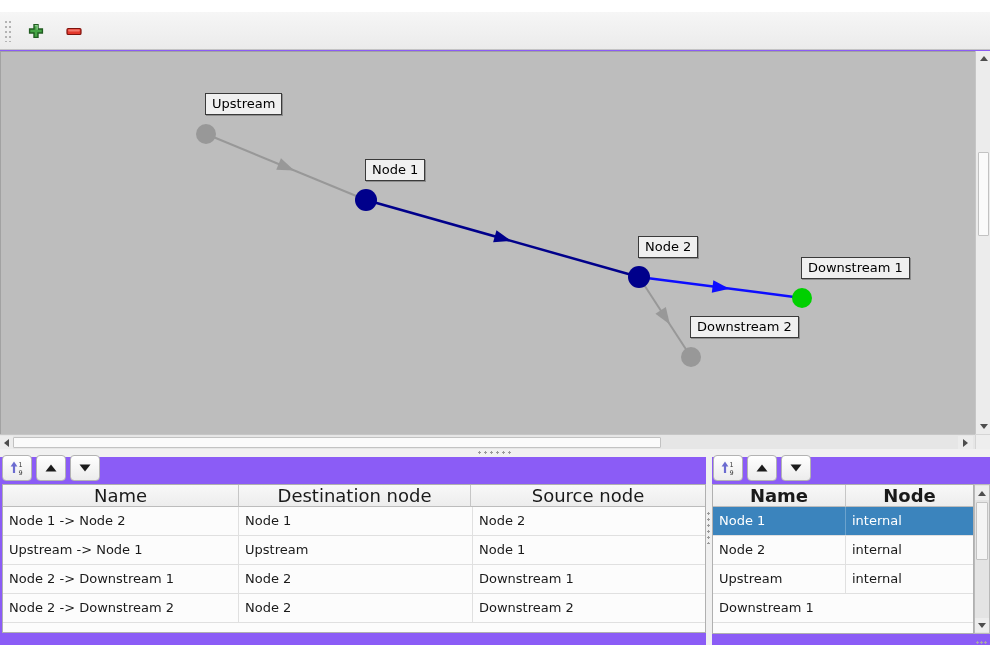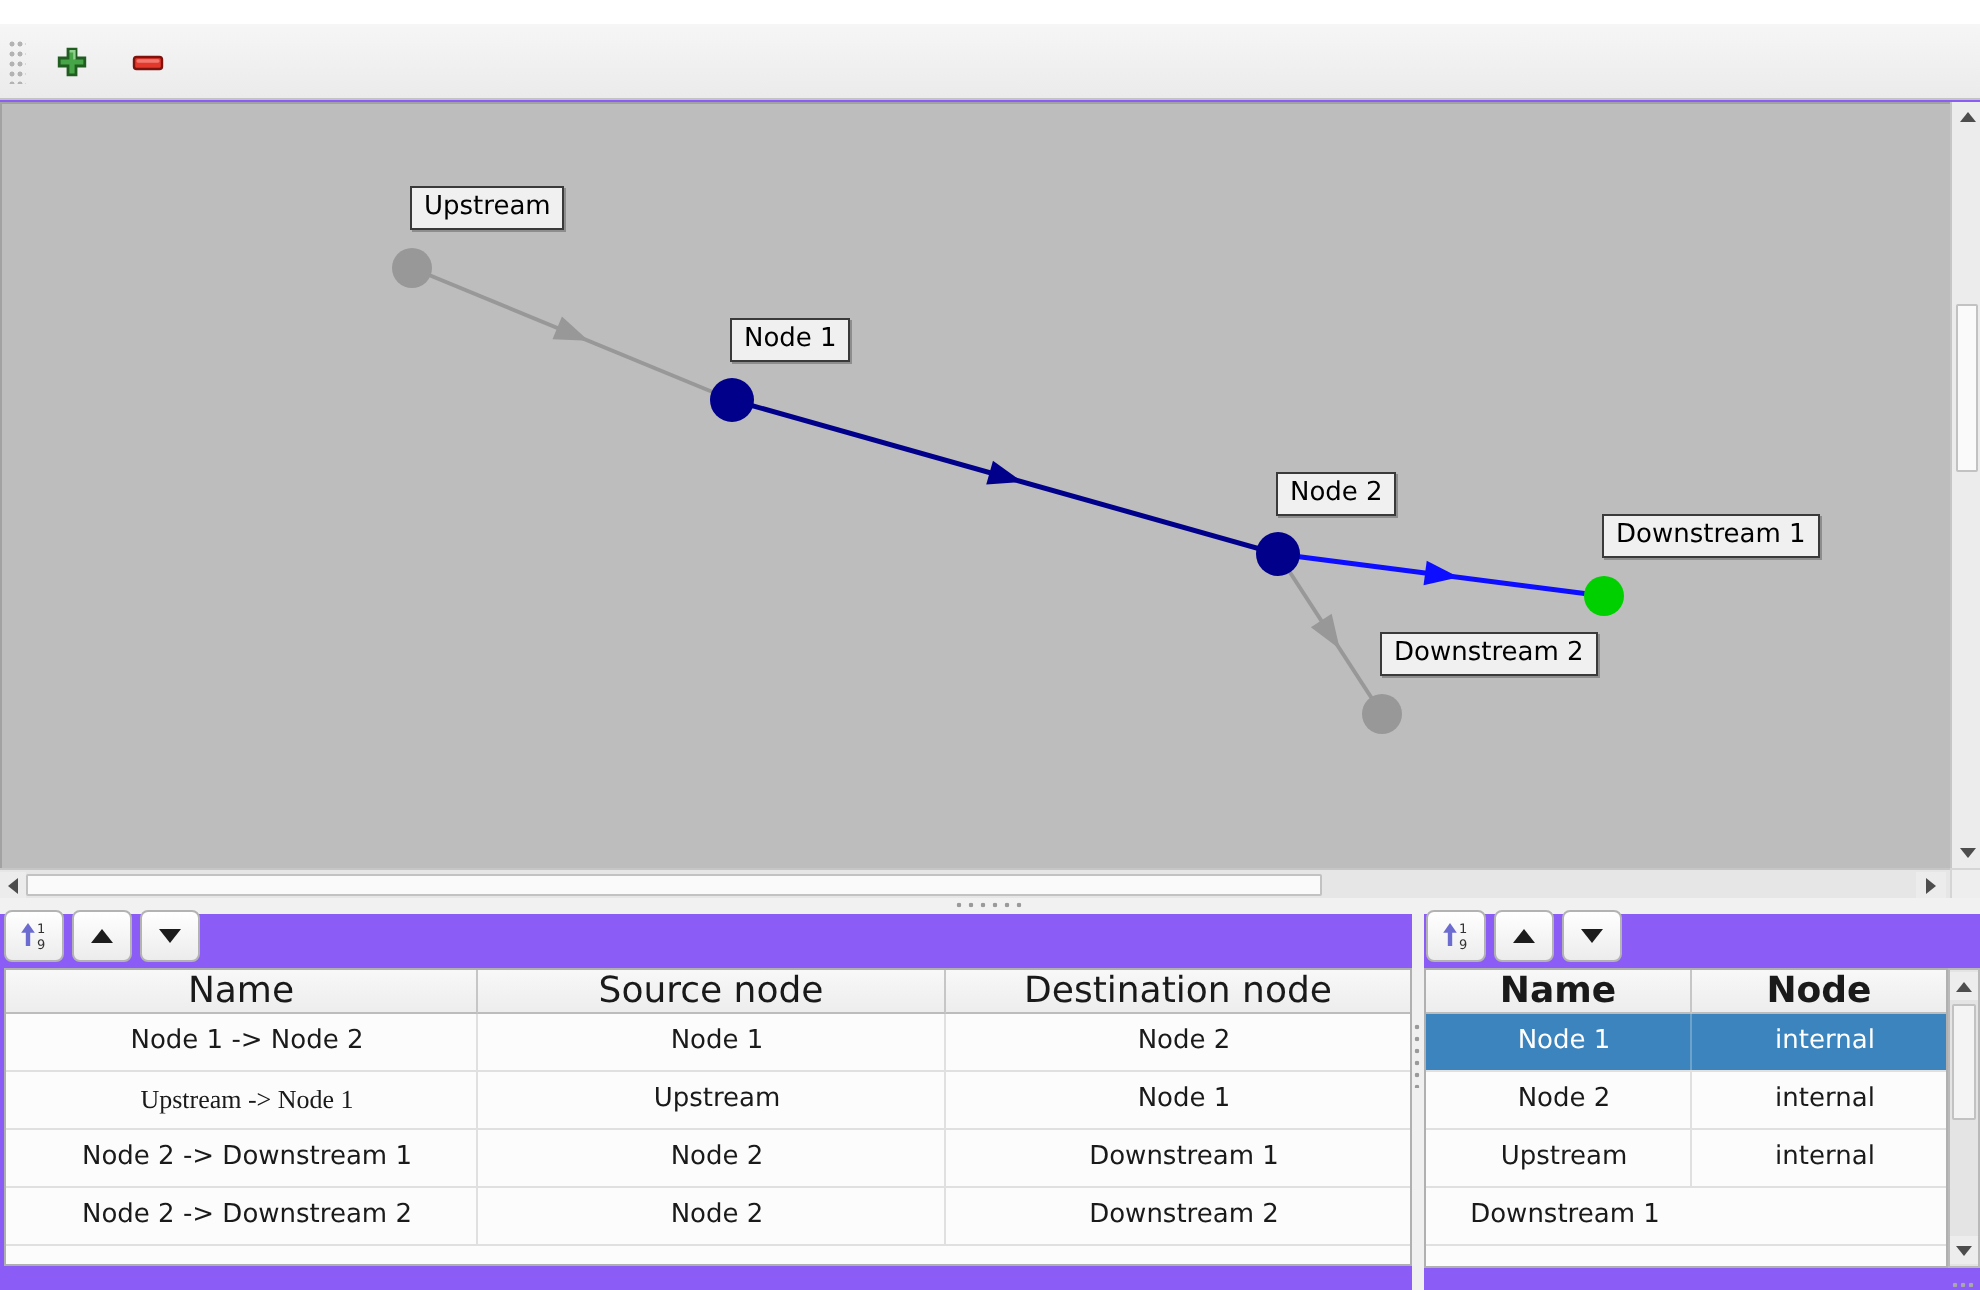--- a/index.html
+++ b/index.html
@@ -54,21 +54,21 @@
     background:linear-gradient(#ffffff,#ececec); display:flex; align-items:center; justify-content:center; cursor:pointer; }
 
   .tframe { position:absolute; top:472px; background:#fcfcfc; border:1px solid #b0b0b0; overflow:hidden; }
   .tframe.left  { left:2px;   width:704px; height:149px; }
   .tframe.right { left:712px; width:262px; height:150px; }
   .thead { display:flex; height:22px; }
   .th { background:linear-gradient(#f8f8f8,#ededed); border-right:1px solid #c6c6c6; border-bottom:1px solid #bcbcbc;
     text-align:center; line-height:21px; font-size:18px; overflow:hidden; white-space:nowrap; }
   .th:last-child { border-right:none; }
   .th.bold { font-weight:bold; }
-  .trow { display:flex; height:29px; background:#fcfcfc; border-bottom:1px solid #e0e0e0;text-align:center; }
+  .trow { display:flex; height:29px; background:#fcfcfc; border-bottom:1px solid #e0e0e0; }
   .td { line-height:28px; padding-left:6px; border-right:1px solid #e0e0e0; overflow:hidden; white-space:nowrap; font-size:13px; }
   .td:last-child { border-right:none; }
   .trow.selected .td { color:#ffffff; border-right-color:rgba(255,255,255,0.25); }
   .tfiller { height:10px; background:#fcfcfc; }
 
   .nscroll { position:absolute; left:974px; top:472px; width:16px; height:150px;
     background:#e4e4e4; border:1px solid #b9b9b9; }
 
   .resize-grip { position:absolute; right:2px; bottom:2px; width:12px; height:12px;
     background-image:radial-gradient(circle at 1.5px 1.5px, #a8a8a8 1px, transparent 1.3px); background-size:4px 4px; }
@@ -180,30 +180,30 @@
       <button class="pbtn">
         <svg width="14" height="14" viewBox="0 0 14 14">
           <polygon points="1.5,3.5 12.5,3.5 7,10.5" fill="#1c1c1c"></polygon>
         </svg>
       </button>
     </div>
 
   <div class="tframe left" id="edges-table">
       <div class="thead">
         <div class="th" style="width: 236px;">Name</div>
+        <div class="th" style="width: 232px;">Destination node</div>
         <div class="th" style="width: 234px;">Source node</div>
-        <div class="th" style="width: 232px;">Destination node</div>
       </div>
       <div class="trow">
         <div class="td" style="width: 236px;">Node 1 -&gt; Node 2</div>
         <div class="td" style="width: 234px;">Node 1</div>
         <div class="td" style="width: 232px;">Node 2</div>
       </div>
       <div class="trow">
-        <div class="td" style="width: 236px; font-family: Liberation Serif, serif;">Upstream -&gt; Node 1</div>
+        <div class="td" style="width: 236px;">Upstream -&gt; Node 1</div>
         <div class="td" style="width: 234px;">Upstream</div>
         <div class="td" style="width: 232px;">Node 1</div>
       </div>
       <div class="trow">
         <div class="td" style="width: 236px;">Node 2 -&gt; Downstream 1</div>
         <div class="td" style="width: 234px;">Node 2</div>
         <div class="td" style="width: 232px;">Downstream 1</div>
       </div>
       <div class="trow">
         <div class="td" style="width: 236px;">Node 2 -&gt; Downstream 2</div>

